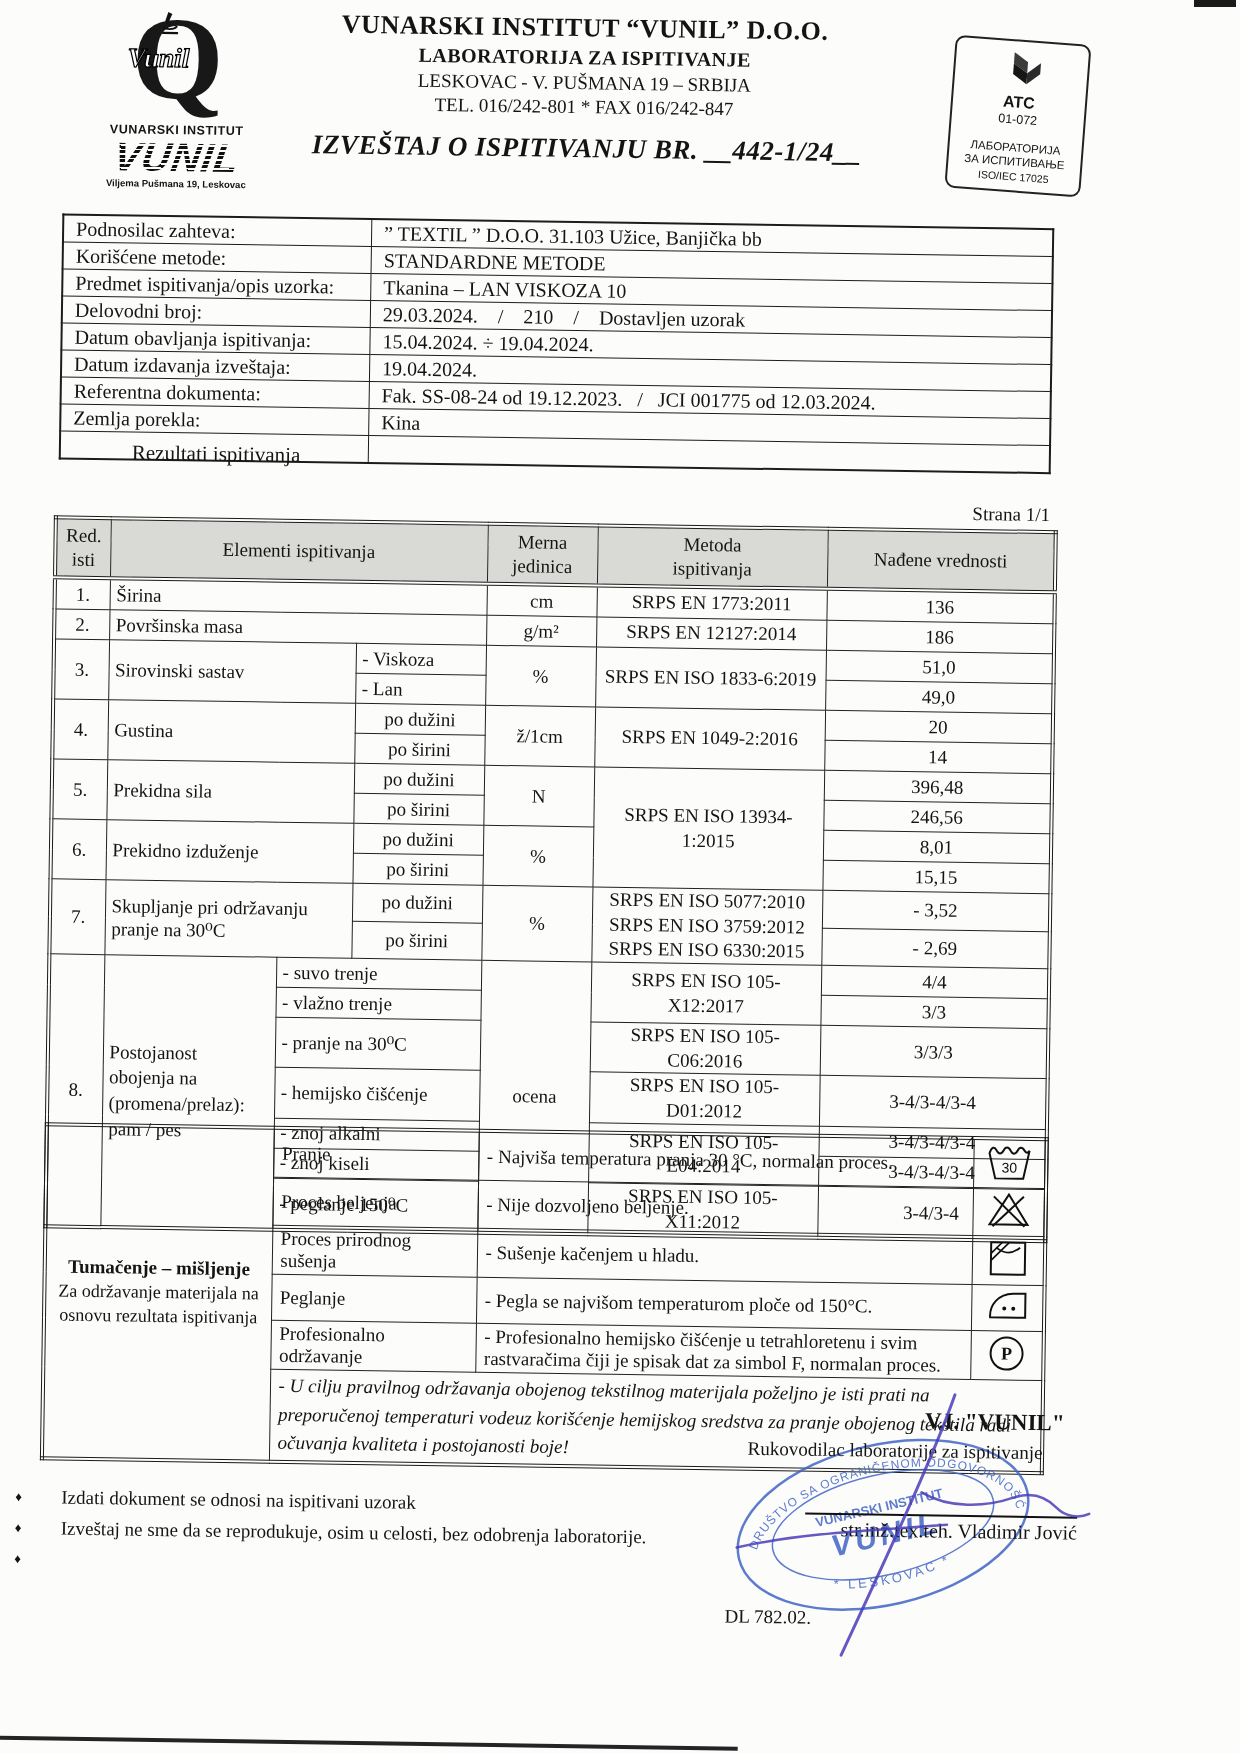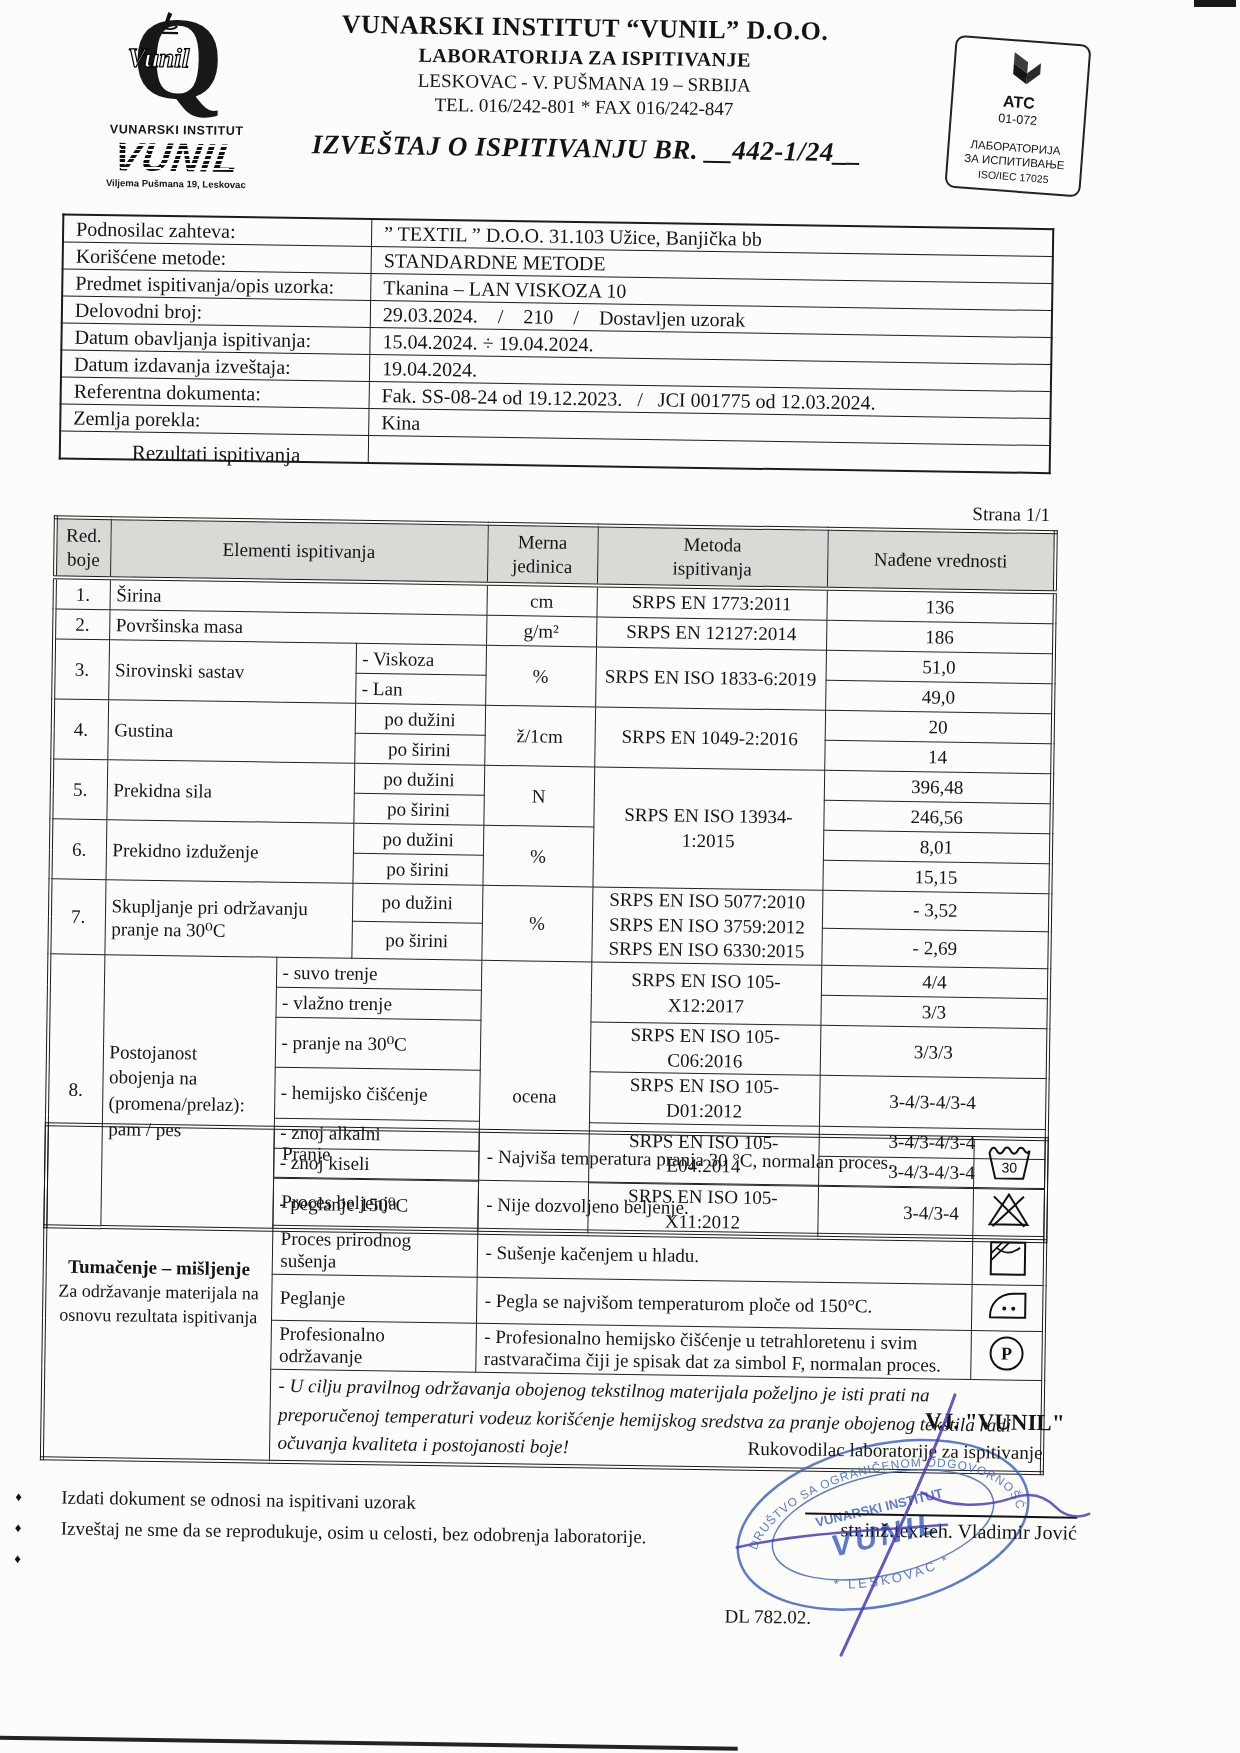--- a/index.html
+++ b/index.html
@@ -197,21 +197,21 @@
           <col style="width:172px">
           <col style="width:75px">
           <col style="width:130px">
           <col style="width:110px">
           <col style="width:230px">
           <col style="width:228px">
         </colgroup>
     <tbody>
           <tr class="th">
       <td class="ml">Red.
-boje</td>
+isti</td>
       <td colspan="3">Elementi ispitivanja</td>
       <td class="ml">Merna
 jedinica</td>
       <td class="ml">Metoda
 ispitivanja</td>
       <td>Nađene vrednosti</td>
     </tr>
     <tr>
       <td class="c">1.</td>
       <td colspan="3" class="el">Širina</td>

